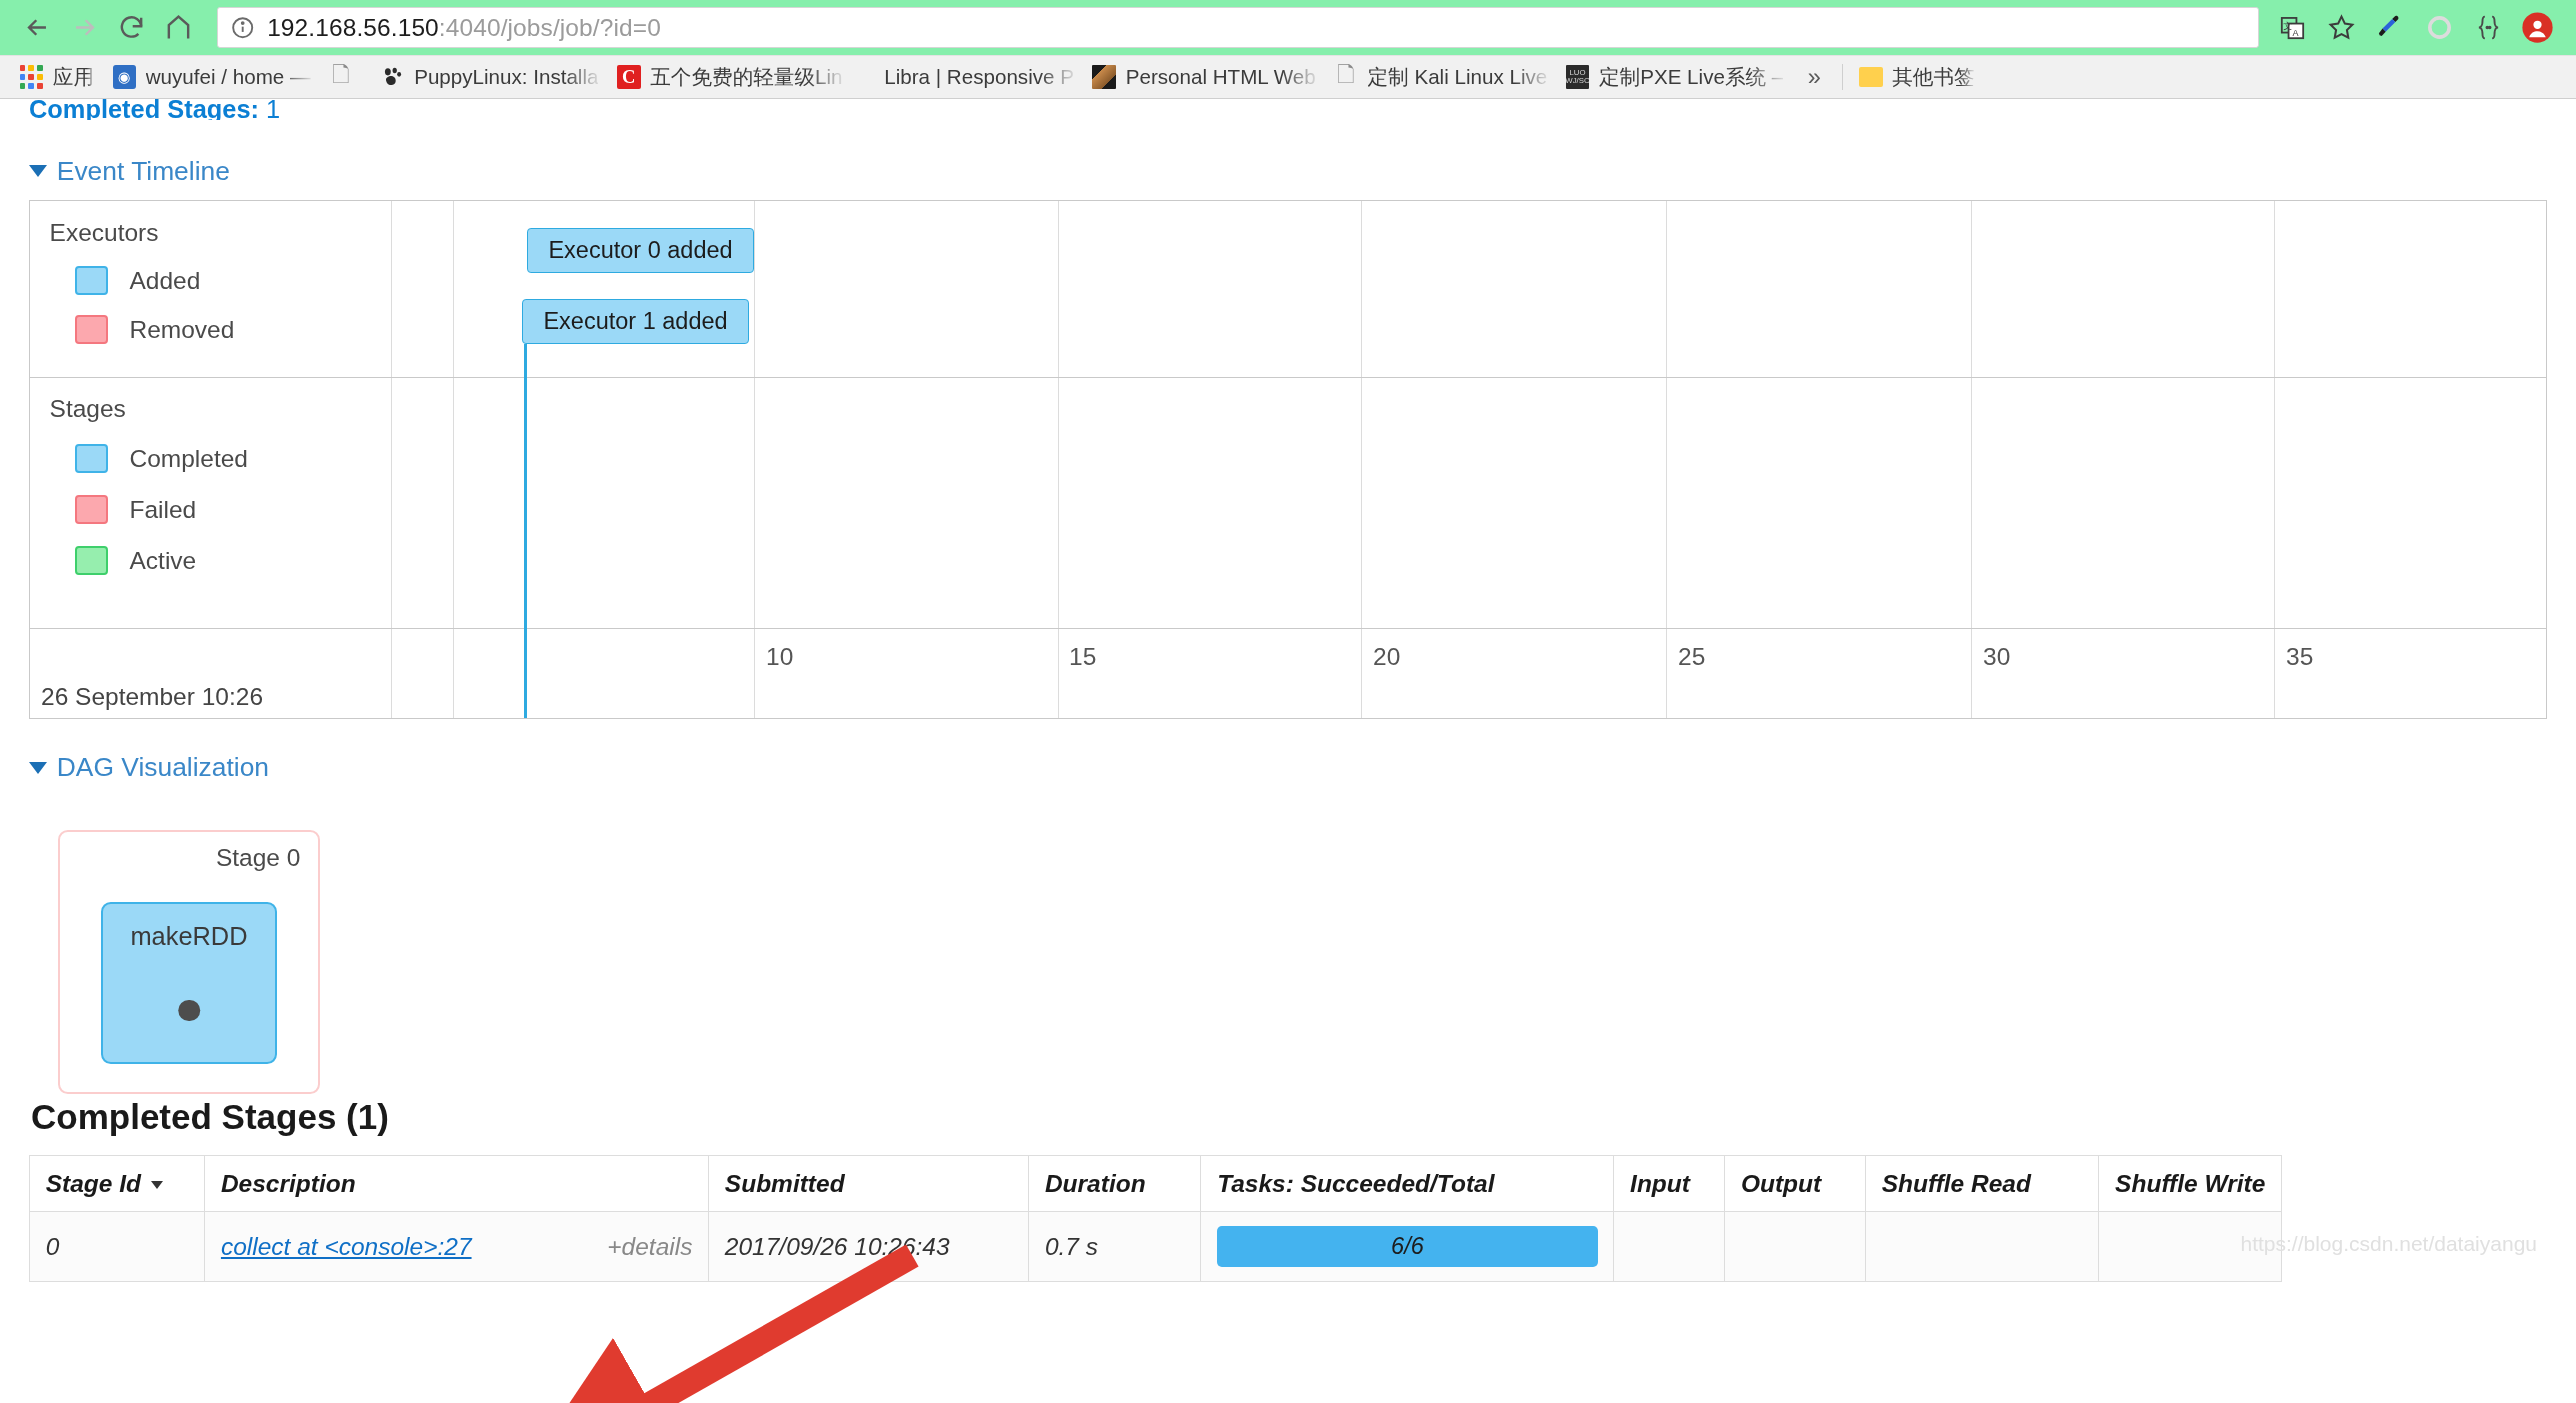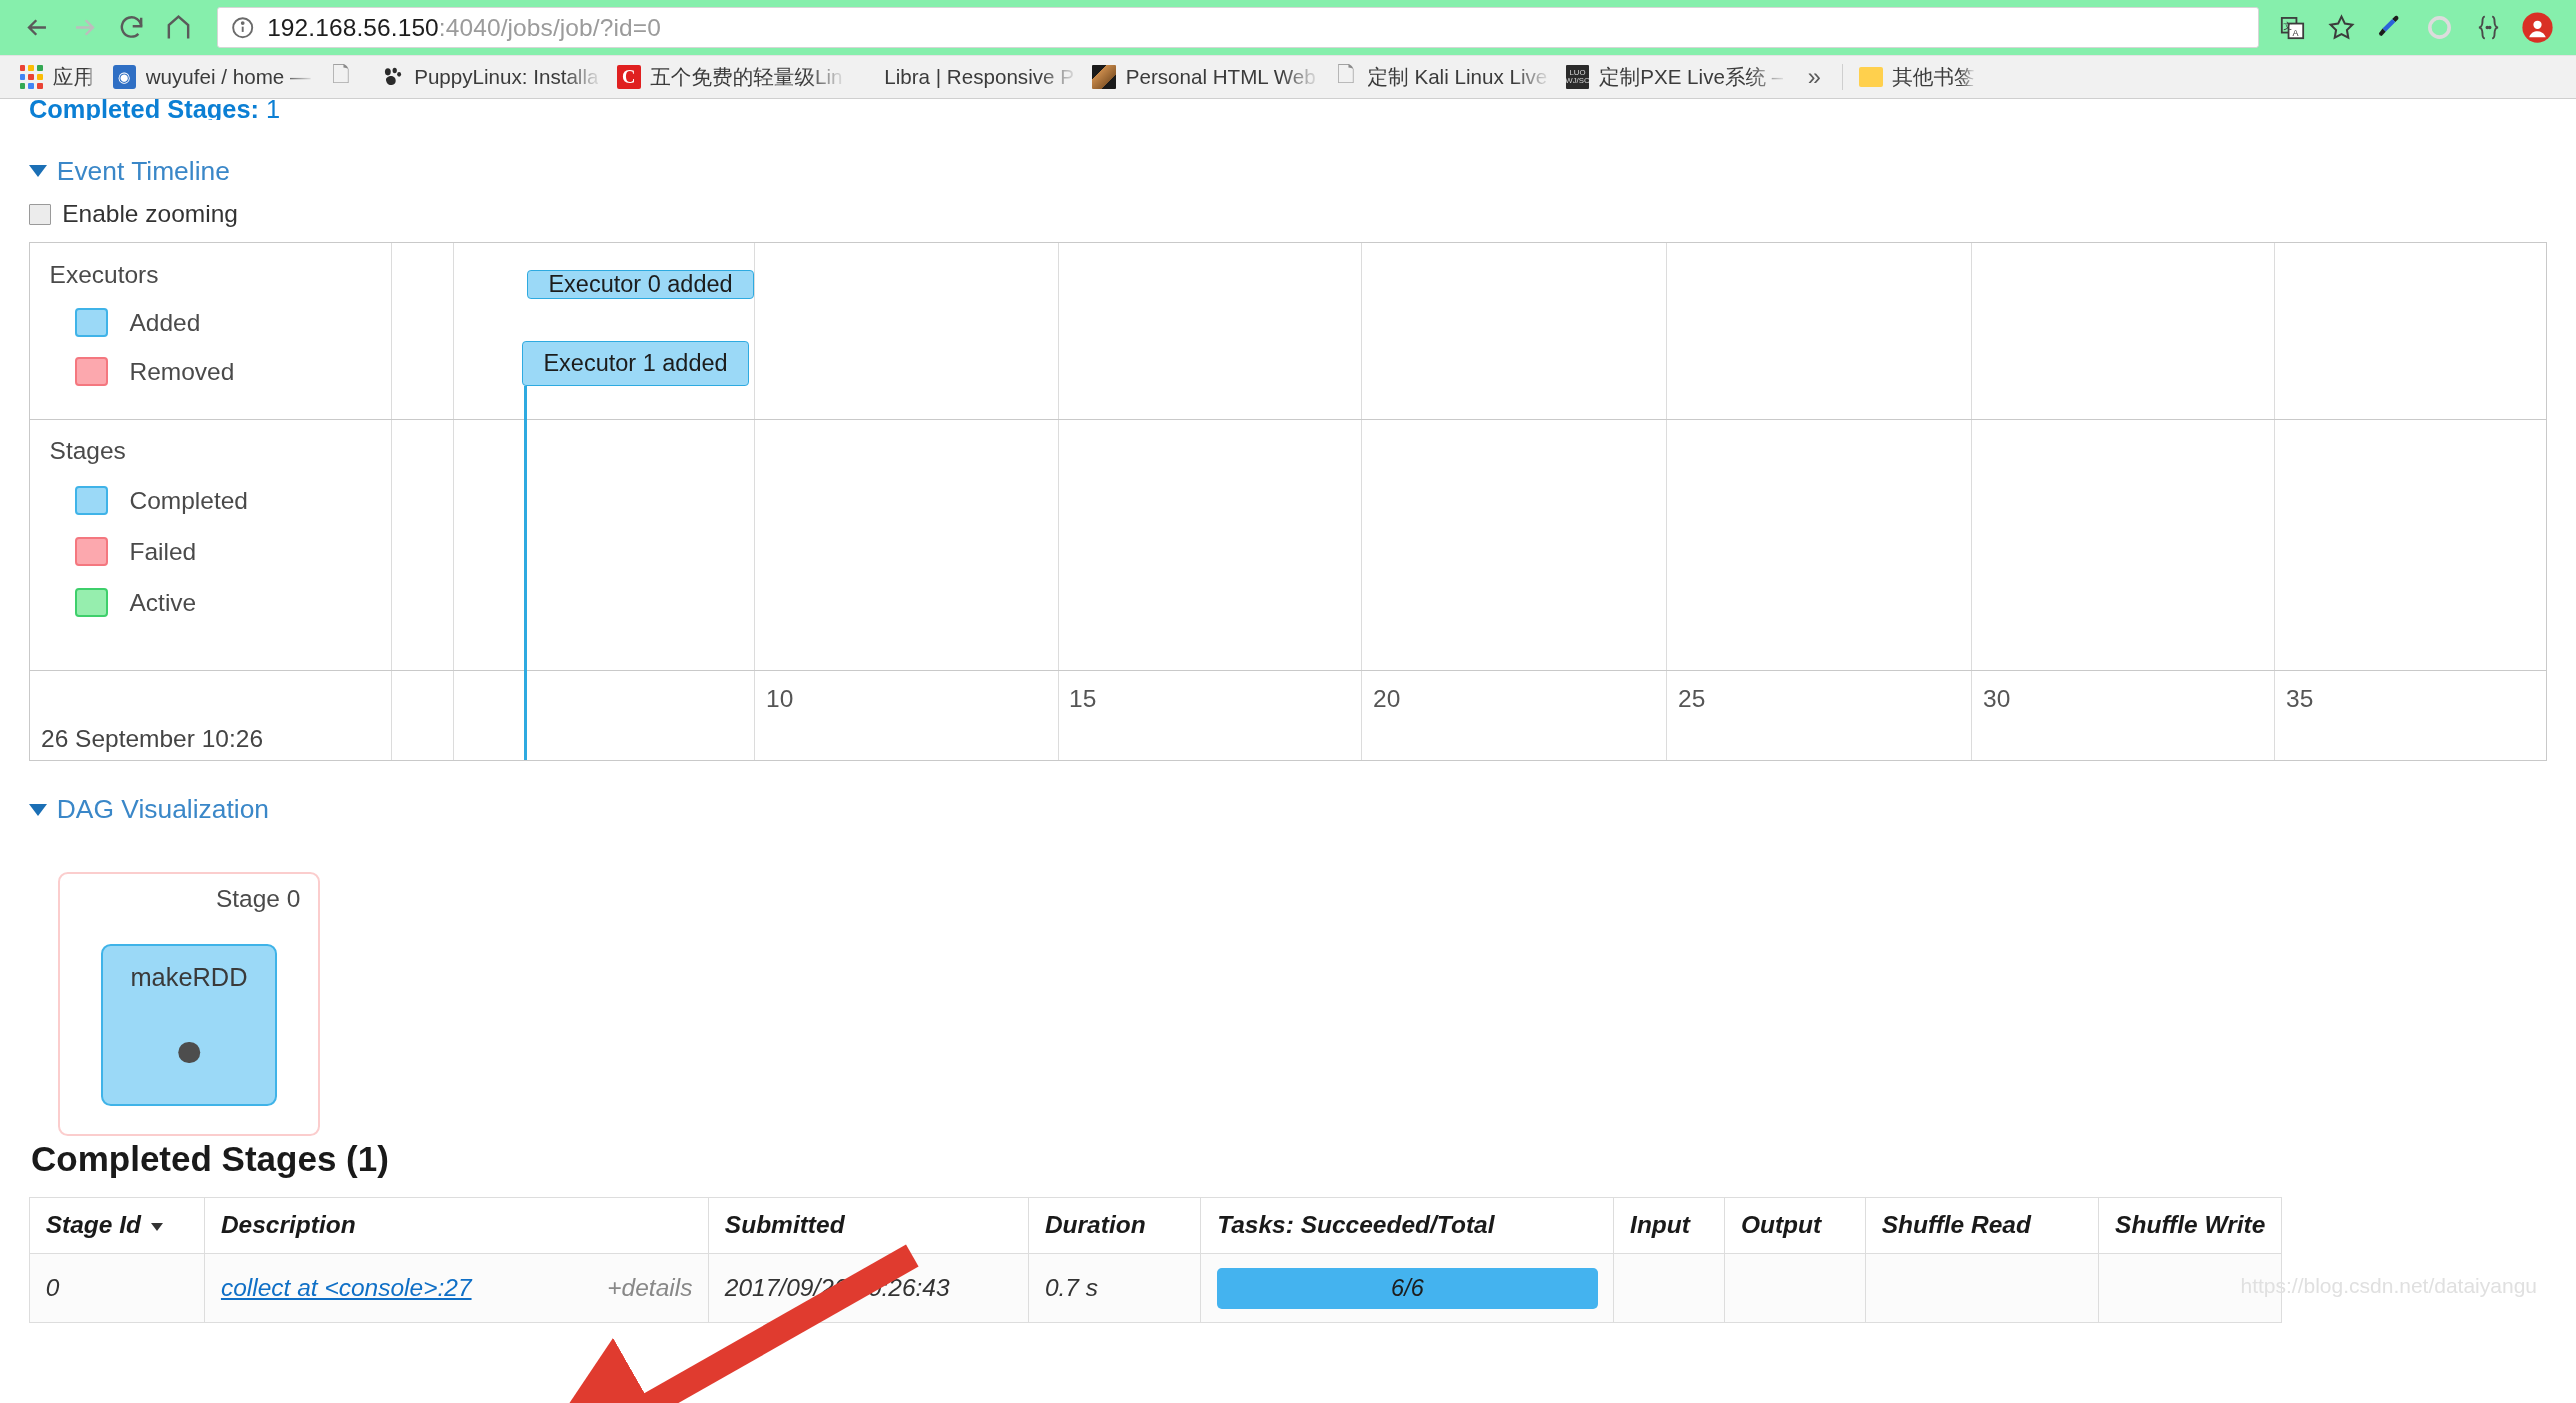--- a/index.html
+++ b/index.html
@@ -518,24 +518,20 @@
   <div class="completed-stages-head">
     <span>Completed Stages:</span>
     <span class="val">1</span>
   </div>
 
   <div class="toggle-link">
     <span class="toggle-caret"></span>
     <span>Event Timeline</span>
   </div>
 
-  <div class="zoom-row">
-    <span class="zoom-box"></span>
-    <span>Enable zooming</span>
-  </div>
 
   <div id="timeline">
 
     <div class="tl-vline" style="left:361px"></div>
     <div class="tl-vline" style="left:423px"></div>
     <div class="tl-vline" style="left:724px"></div>
     <div class="tl-vline" style="left:1028px"></div>
     <div class="tl-vline" style="left:1331px"></div>
     <div class="tl-vline" style="left:1636px"></div>
     <div class="tl-vline" style="left:1941px"></div>
@@ -561,21 +557,21 @@
     </div>
     <div class="tl-legend-item" style="left:45px; top:294px">
       <span class="tl-swatch" style="background:#fca8ae;border:2px solid #f4777f"></span>
       <span>Failed</span>
     </div>
     <div class="tl-legend-item" style="left:45px; top:345px">
       <span class="tl-swatch" style="background:#96eeae;border:2px solid #3ecf6b"></span>
       <span>Active</span>
     </div>
 
-    <div class="tl-event" style="left:497px; top:27px; width:227px; height:29px">Executor 0 added</div>
+    <div class="tl-event" style="left:497px; top:27px; width:227px; height:45px">Executor 0 added</div>
     <div class="tl-event" style="left:492px; top:98px; width:227px; height:45px">Executor 1 added</div>
 
     <div class="tl-stem" style="left:494px; top:143px; height:533px"></div>
 
     <div class="tl-axis-label" style="left:736px;  top:442px">10</div>
     <div class="tl-axis-label" style="left:1039px; top:442px">15</div>
     <div class="tl-axis-label" style="left:1343px; top:442px">20</div>
     <div class="tl-axis-label" style="left:1648px; top:442px">25</div>
     <div class="tl-axis-label" style="left:1953px; top:442px">30</div>
     <div class="tl-axis-label" style="left:2256px; top:442px">35</div>

